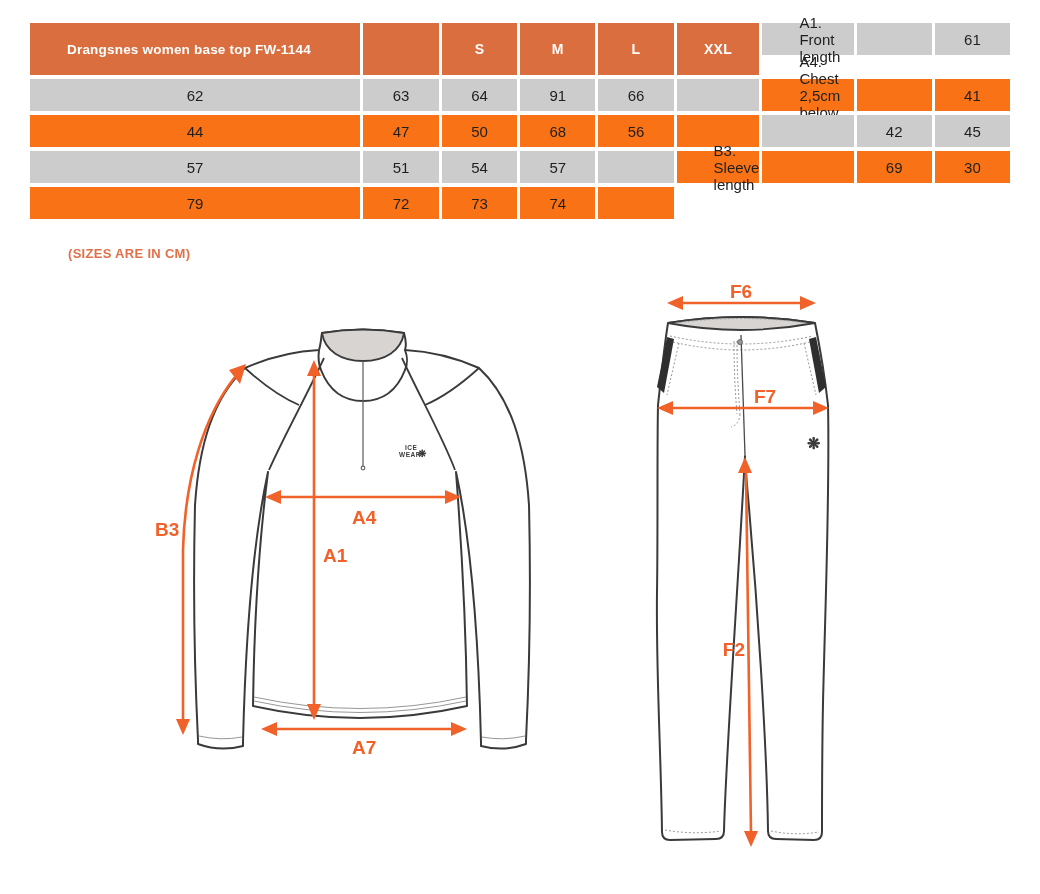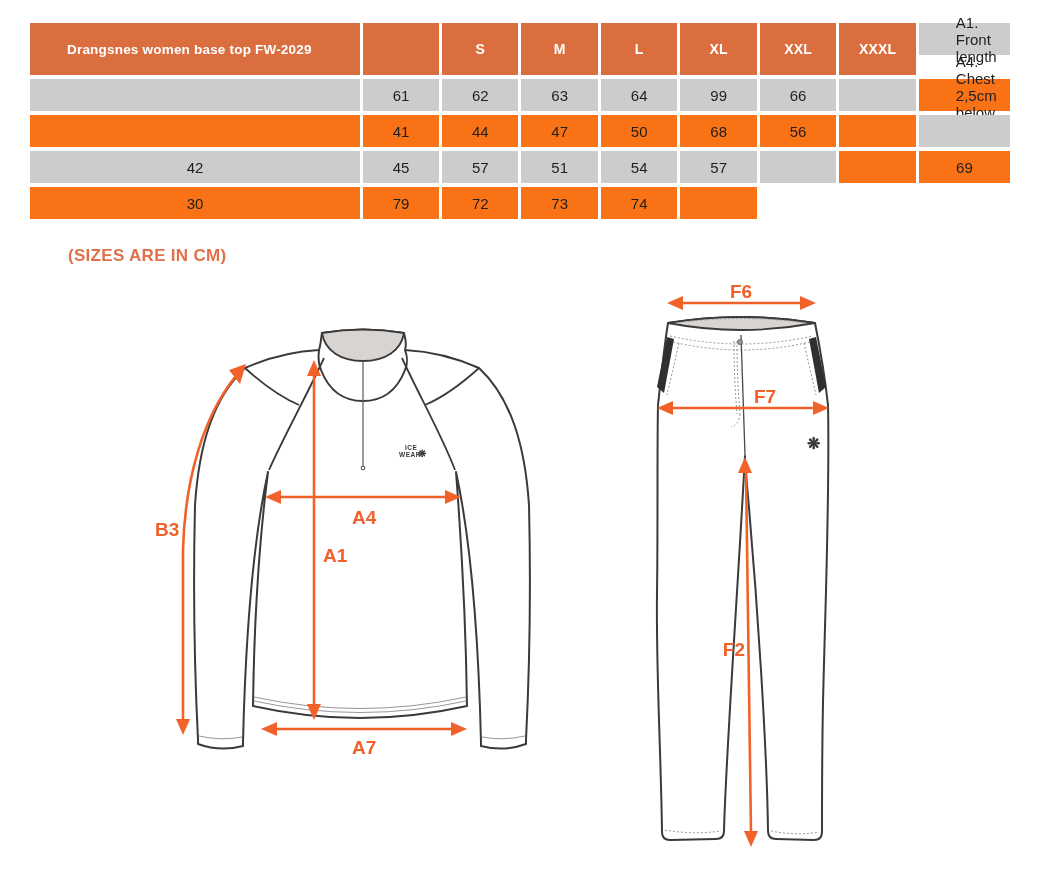--- a/index.html
+++ b/index.html
@@ -29,21 +29,21 @@
     justify-content:flex-start; padding-left:37px; font-size:13.5px;
   }
   .cell.body { height:32px; }
   .cell.body.label { justify-content:flex-start; padding-left:37px; }
   .row-dark  { background:#cccccc; }
   .row-light { background:#f97316; }
 
   
   .sizes-note {
     position:absolute; left:68px; top:246px;
-    color:#e0714a; font-size:17px; font-weight:bold; letter-spacing:.3px;
+    color:#e0714a; font-size:13px; font-weight:bold; letter-spacing:.3px;
   }
 
   
   .top-diagram   { position:absolute; left:155px; top:300px; }
   .pants-diagram { position:absolute; left:645px; top:283px; }
 
   svg text.measure {
     font-family:"Liberation Sans", sans-serif;
     font-weight:bold; font-size:19px; fill:#f1612a;
   }
@@ -52,36 +52,34 @@
     font-weight:bold; fill:#3a3a3a;
   }
 </style>
 </head>
 <body>
 
 <div class="page">
 
   <div class="size-table">
 
-    <div class="cell head title">Drangsnes women base top FW-2029</div>
+    <div class="cell head title">Drangsnes women base top FW-1144</div>
     <div class="cell head"></div>
     <div class="cell head">S</div>
     <div class="cell head">M</div>
     <div class="cell head">L</div>
-    <div class="cell head">XL</div>
     <div class="cell head">XXL</div>
-    <div class="cell head">XXXL</div>
 
     <div class="cell body label row-dark">A1. Front length</div>
     <div class="cell body row-dark"></div>
     <div class="cell body row-dark">61</div>
     <div class="cell body row-dark">62</div>
     <div class="cell body row-dark">63</div>
     <div class="cell body row-dark">64</div>
-    <div class="cell body row-dark">99</div>
+    <div class="cell body row-dark">91</div>
     <div class="cell body row-dark">66</div>
     <div class="cell body row-dark"></div>
 
     <div class="cell body label row-light">A4. Chest 2,5cm below armhole</div>
     <div class="cell body row-light"></div>
     <div class="cell body row-light">41</div>
     <div class="cell body row-light">44</div>
     <div class="cell body row-light">47</div>
     <div class="cell body row-light">50</div>
     <div class="cell body row-light">68</div>
@@ -90,20 +88,21 @@
 
     <div class="cell body row-dark"></div>
     <div class="cell body row-dark">42</div>
     <div class="cell body row-dark">45</div>
     <div class="cell body row-dark">57</div>
     <div class="cell body row-dark">51</div>
     <div class="cell body row-dark">54</div>
     <div class="cell body row-dark">57</div>
     <div class="cell body row-dark"></div>
 
+    <div class="cell body label row-light">B3. Sleeve length</div>
     <div class="cell body row-light"></div>
     <div class="cell body row-light">69</div>
     <div class="cell body row-light">30</div>
     <div class="cell body row-light">79</div>
     <div class="cell body row-light">72</div>
     <div class="cell body row-light">73</div>
     <div class="cell body row-light">74</div>
     <div class="cell body row-light"></div>
   </div>
 

